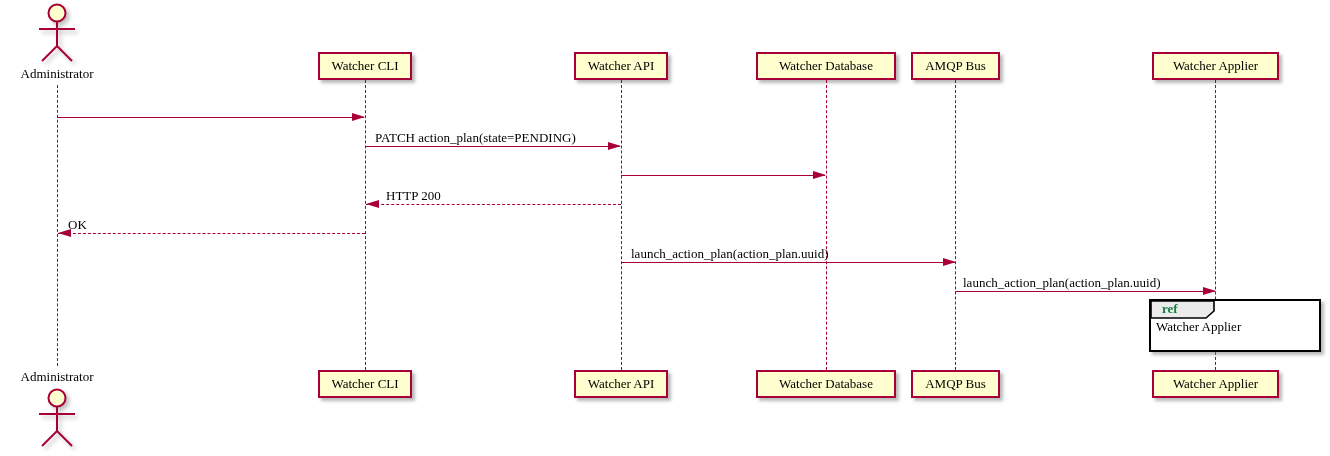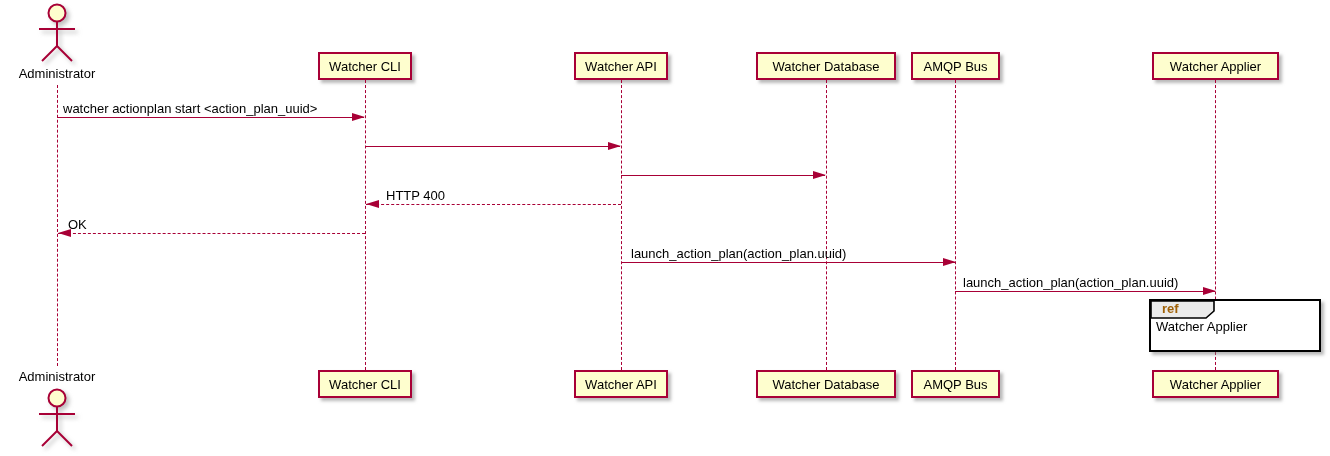--- a/index.html
+++ b/index.html
@@ -1,18 +1,18 @@
 <!DOCTYPE html>
 <html><head>
 <meta charset="utf-8">
 <style>
   html,body{margin:0;padding:0;background:#ffffff;}
   #canvas{
     position:relative;width:1330px;height:456px;background:#ffffff;overflow:hidden;
-    font-family:Liberation Sans, sans-serif;font-size:13px;color:#000;
+    font-family:Liberation Serif, serif;font-size:13px;color:#000;
   }
   
   .pbox{
     position:absolute;height:24px;background:#FEFECE;border:2px solid #A80036;
     display:flex;align-items:center;justify-content:center;
     box-shadow:3px 3px 3px rgba(130,130,130,.55);
     white-space:nowrap;font-size:13px;color:#000;
   }
   
   .lifeline{position:absolute;width:0;border-left:1px dashed #A80036;}
@@ -26,21 +26,21 @@
   .arrow.left{border-top:4px solid transparent;border-bottom:4px solid transparent;border-right:13px solid #A80036;}
   
   .actor-wrap{position:absolute;}
   .actor-label{position:absolute;width:120px;text-align:center;font-size:13px;color:#000;white-space:nowrap;}
   
   .ref-frame{
     position:absolute;background:#ffffff;border:2px solid #000000;
     box-shadow:3px 3px 3px rgba(130,130,130,.55);
   }
   .ref-tab{position:absolute;left:-1px;top:-1px;}
-  .ref-kw{position:absolute;left:11px;top:0px;font-weight:bold;font-size:13px;color:#a16207;}
+  .ref-kw{position:absolute;left:11px;top:0px;font-weight:bold;font-size:13px;color:#15803d;}
   .ref-body{position:absolute;left:5px;top:18px;font-size:13px;line-height:16px;color:#000;white-space:nowrap;}
 </style>
 </head>
 <body>
 
 <div id="canvas">
 
   <div class="actor-wrap" style="left:33px;top:2px;">
     <svg width="48" height="62" viewBox="0 0 48 62" style="filter:drop-shadow(3px 3px 2px rgba(130,130,130,.5));">
       <circle cx="24" cy="11" r="8.5" fill="#FEFECE" stroke="#A80036" stroke-width="2"></circle>
@@ -58,31 +58,31 @@
   <div class="pbox" style="left:911px;top:52px;width:85px;">AMQP Bus</div>
   <div class="pbox" style="left:1152px;top:52px;width:123px;">Watcher Applier</div>
 
   <div class="lifeline" style="left:57px;top:85px;height:281px;"></div>
   <div class="lifeline" style="left:365px;top:80px;height:290px;"></div>
   <div class="lifeline" style="left:621px;top:80px;height:290px;"></div>
   <div class="lifeline" style="left:826px;top:80px;height:290px;"></div>
   <div class="lifeline" style="left:955px;top:80px;height:290px;"></div>
   <div class="lifeline" style="left:1215px;top:80px;height:290px;"></div>
 
-  <div class="msg-label" style="left:63px;top:101px;">watcher actionplan start &lt;action_plan_uuid&gt;</div>
   <div class="msg-line solid" style="left:57px;top:117px;width:307px;"></div>
   <div class="arrow right" style="left:352px;top:113px;"></div>
 
+  <div class="msg-label" style="left:375px;top:130px;">PATCH action_plan(state=PENDING)</div>
   <div class="msg-line solid" style="left:365px;top:146px;width:255px;"></div>
   <div class="arrow right" style="left:608px;top:142px;"></div>
 
   <div class="msg-line solid" style="left:621px;top:175px;width:204px;"></div>
   <div class="arrow right" style="left:813px;top:171px;"></div>
 
-  <div class="msg-label" style="left:386px;top:188px;">HTTP 400</div>
+  <div class="msg-label" style="left:386px;top:188px;">HTTP 200</div>
   <div class="msg-line dashed" style="left:366px;top:204px;width:255px;"></div>
   <div class="arrow left" style="left:366px;top:200px;"></div>
 
   <div class="msg-label" style="left:68px;top:217px;">OK</div>
   <div class="msg-line dashed" style="left:58px;top:233px;width:307px;"></div>
   <div class="arrow left" style="left:58px;top:229px;"></div>
 
   <div class="msg-label" style="left:631px;top:246px;">launch_action_plan(action_plan.uuid)</div>
   <div class="msg-line solid" style="left:621px;top:262px;width:334px;"></div>
   <div class="arrow right" style="left:943px;top:258px;"></div>

